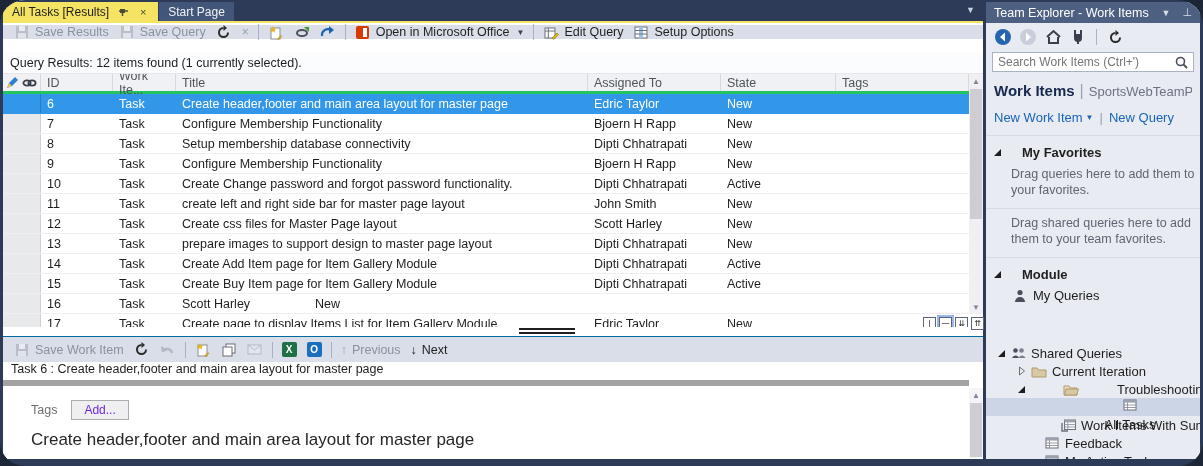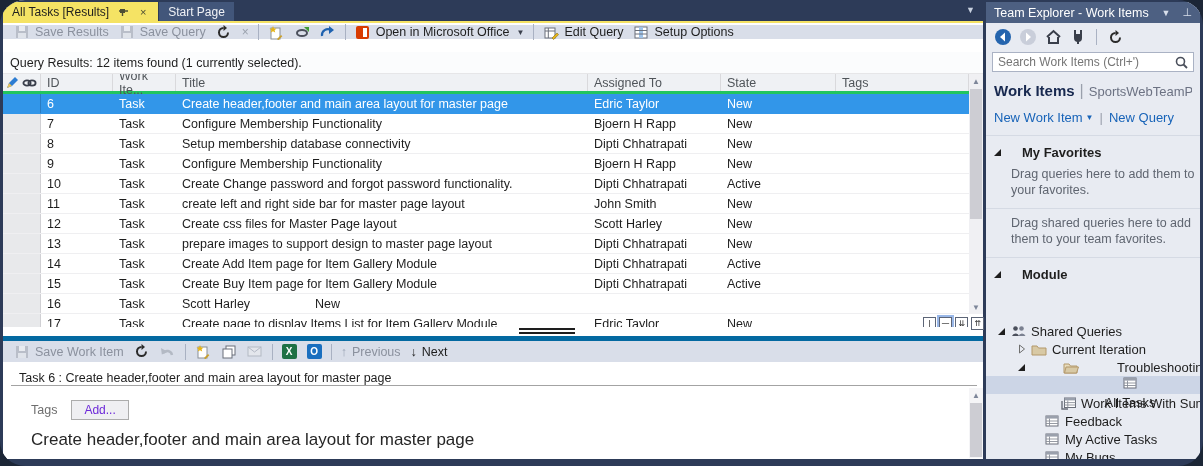--- a/index.html
+++ b/index.html
@@ -53,22 +53,22 @@
   #form-scroll{left:966px;top:388px;height:70px;background:#f5f5f7;}
 
   .split-buttons{position:absolute;top:317px;left:920px;display:flex;gap:3px;}
   .split-btn{width:13px;height:13px;border:1px solid #5c6577;background:#fff;color:#1e1e1e;font-size:8px;line-height:11px;text-align:center;font-family:"DejaVu Sans",sans-serif;}
   .split-btn.focus{outline:2px solid #9ab8e8;}
 
   .splitter{position:absolute;left:0;top:327px;width:966px;height:9px;background:#ffffff;}
   .grip{position:absolute;left:516px;top:1px;width:56px;height:7px;}
   .grip div{height:2px;background:#1e1e1e;margin-bottom:2px;}
 
-  .wi-toolbar{position:absolute;left:0;top:336px;width:100%;height:26px;background:#d9dee9;display:flex;align-items:center;padding-left:6px;font-size:12.5px;color:#1e1e1e;border-top:5px solid #0369a1;}
-  .wi-header{position:absolute;left:0;top:362px;width:966px;height:24px;background:#fff;border-bottom:1px solid #a3a3a3;display:flex;align-items:flex-end;padding-left:8px;font-size:12.5px;color:#1e1e1e;margin-left:8px;}
+  .wi-toolbar{position:absolute;left:0;top:336px;width:100%;height:26px;background:#d9dee9;display:flex;align-items:center;padding-left:6px;font-size:12.5px;color:#1e1e1e;border-top:1px solid #0369a1;}
+  .wi-header{position:absolute;left:0;top:362px;width:966px;height:24px;background:#fff;border-bottom:6px solid #a3a3a3;display:flex;align-items:flex-start;padding-left:8px;font-size:12.5px;color:#1e1e1e;}
   .wi-form{position:absolute;left:0;top:386px;width:966px;height:73px;background:#fff;}
   .tags-row{position:absolute;left:28px;top:14px;display:flex;align-items:center;gap:14px;}
   .tags-label{color:#6e6e6e;font-size:12.5px;}
   .add-btn{background:#efeff2;border:1px solid #acacac;font-size:12px;color:#6d28d9;padding:2px 12px;}
   .wi-title{position:absolute;left:28px;top:44px;font-size:17px;color:#262626;}
 
   
   #te{position:absolute;left:986px;top:2px;width:214px;height:457px;background:#e8ebf2;overflow:hidden;}
   .te-title{height:21px;background:#4d6082;color:#fff;font-size:12.5px;display:flex;align-items:center;padding:0 8px;}
   .te-title .spacer{flex:1;}
@@ -532,20 +532,29 @@
 
     <div class="te-hr"></div>
     <div class="sec-hint">Drag shared queries here to add them to your team favorites.</div>
 
     <div class="te-hr"></div>
     <div class="sec-head">
       <span class="exp-open"></span>
       <span>Module</span>
     </div>
     <div class="te-tree" id="te-tree">
+        <div class="te-row" style="padding-left: 26px;">
+          <span class="tree-ico">
+            <svg width="12" height="13">
+              <circle cx="6" cy="3.5" r="2.6" fill="#4a4f5b"></circle>
+              <path d="M1 13 A5 5 0 0 1 11 13 Z" fill="#4a4f5b"></path>
+            </svg>
+          </span>
+          <span>My Queries</span>
+        </div>
         <div class="te-row" style="padding-left: 12px; margin-top: 40px;">
           <span class="exp-open"></span>
           <span class="tree-ico">
             <svg width="15" height="13">
               <circle cx="4.5" cy="3.5" r="2.3" fill="#4a4f5b"></circle>
               <path d="M1 11 A3.7 3.7 0 0 1 8 11 Z" fill="#4a4f5b"></path>
               <circle cx="10.5" cy="3.5" r="2.3" fill="#7a8090"></circle>
               <path d="M7.5 11 A3.7 3.7 0 0 1 14.5 11 Z" fill="#7a8090"></path>
             </svg>
           </span>

